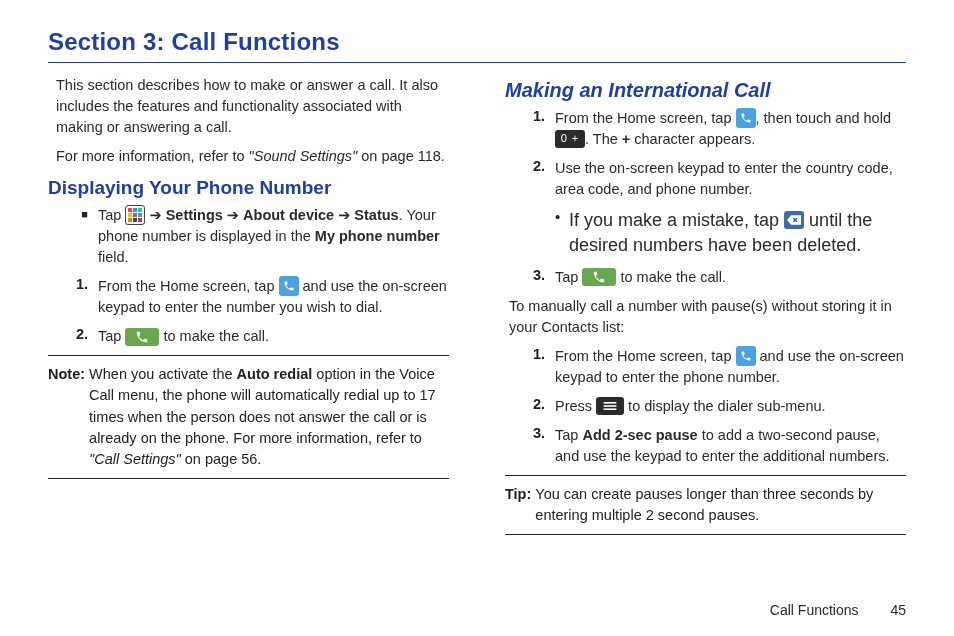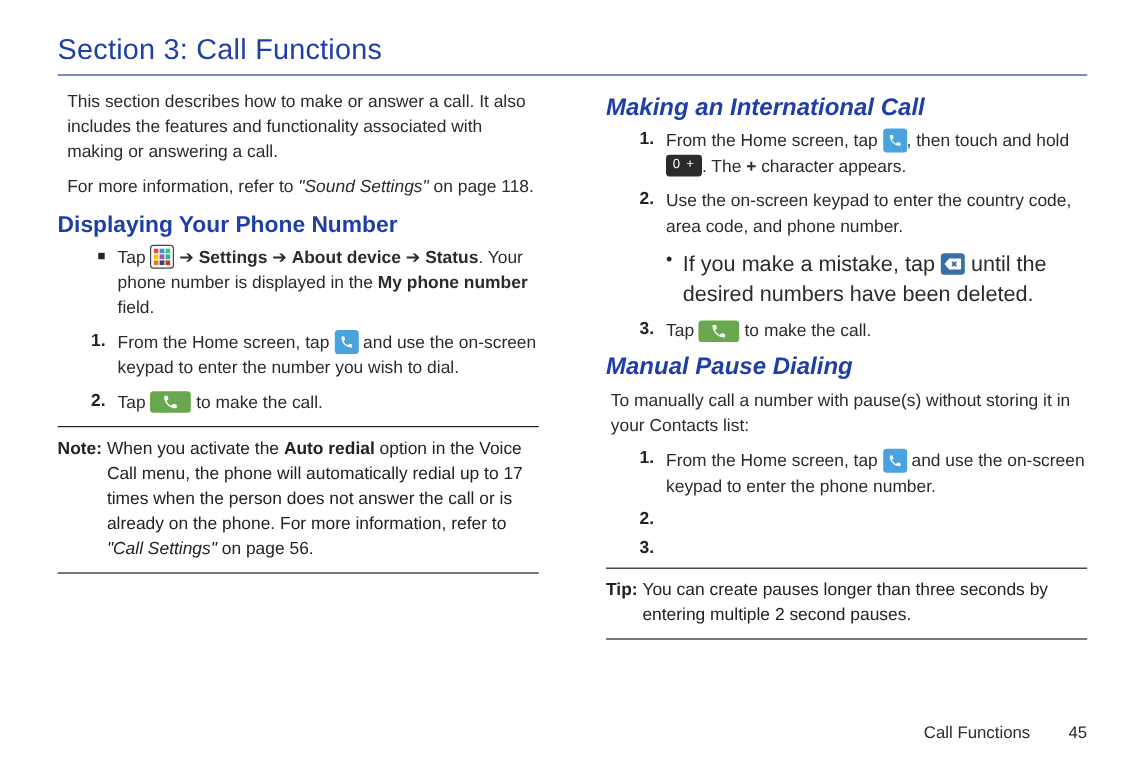--- a/index.html
+++ b/index.html
@@ -11,21 +11,21 @@
     width: 954px;
     height: 636px;
     box-sizing: border-box;
     position: relative;
   }
   .page {
     padding: 28px 48px 20px 48px;
   }
   h1.section-title {
     font-size: 24px;
-    font-weight: 400;
+    font-weight: 700;
     color: #1f3ea8;
     margin: 0 0 6px 0;
     font-family: Arial, sans-serif;
     letter-spacing: 0.2px;
   }
   hr.rule {
     border: none;
     border-top: 1.5px solid #1f3ea8;
     margin: 2px 0 12px 0;
   }
@@ -303,41 +303,52 @@
         <div class="ol-num">3.</div>
         <div class="ol-body">
           <span>Tap </span><span class="icon icon-call">
               <svg width="14" height="14" viewBox="0 0 24 24">
                 <path fill="#fff" d="M6.6 10.8c1.4 2.8 3.8 5.1 6.6 6.6l2.2-2.2c.3-.3.7-.4 1-.2 1.1.4 2.3.6 3.6.6.6 0 1 .4 1 1V20c0 .6-.4 1-1 1C10.6 21 3 13.4 3 4c0-.6.4-1 1-1h3.5c.6 0 1 .4 1 1 0 1.2.2 2.4.6 3.6.1.4 0 .8-.2 1l-2.3 2.2z"></path>
               </svg>
             </span><span> to make the call.</span>
         </div>
       </div>
 
-      <h3 class="blue-ital">Manual Pause Dialing</h3>
 
       <p style="padding-left:4px;">To manually call a number with pause(s) without storing it in your Contacts list:</p>
 
       <div class="ol-item">
         <div class="ol-num">1.</div>
         <div class="ol-body">
           <span>From the Home screen, tap </span><span class="icon icon-phone">
               <svg width="12" height="12" viewBox="0 0 24 24">
                 <path fill="#fff" d="M6.6 10.8c1.4 2.8 3.8 5.1 6.6 6.6l2.2-2.2c.3-.3.7-.4 1-.2 1.1.4 2.3.6 3.6.6.6 0 1 .4 1 1V20c0 .6-.4 1-1 1C10.6 21 3 13.4 3 4c0-.6.4-1 1-1h3.5c.6 0 1 .4 1 1 0 1.2.2 2.4.6 3.6.1.4 0 .8-.2 1l-2.3 2.2z"></path>
               </svg>
             </span><span> and use the on-screen keypad to enter the phone number.</span>
         </div>
       </div>
 
       <div class="ol-item">
         <div class="ol-num">2.</div>
+        <div class="ol-body">
+          <span>Press </span><span class="icon icon-menu">
+              <svg width="16" height="10" viewBox="0 0 20 12">
+                <rect x="2" y="1" width="16" height="2" fill="#fff"></rect>
+                <rect x="2" y="5" width="16" height="2" fill="#fff"></rect>
+                <rect x="2" y="9" width="16" height="2" fill="#fff"></rect>
+              </svg>
+            </span><span> to display the dialer sub-menu.</span>
+        </div>
       </div>
 
       <div class="ol-item">
         <div class="ol-num">3.</div>
+        <div class="ol-body">
+          <span>Tap </span><span class="bold">Add 2-sec pause</span><span> to add a two-second pause, and use the keypad to enter the additional numbers.</span>
+        </div>
       </div>
 
       <hr class="thin">
       <div class="note-row">
         <div class="note-label">Tip:</div>
         <div class="note-body">You can create pauses longer than three seconds by entering multiple 2 second pauses.</div>
       </div>
       <hr class="thin">
     </div>
   </div>

